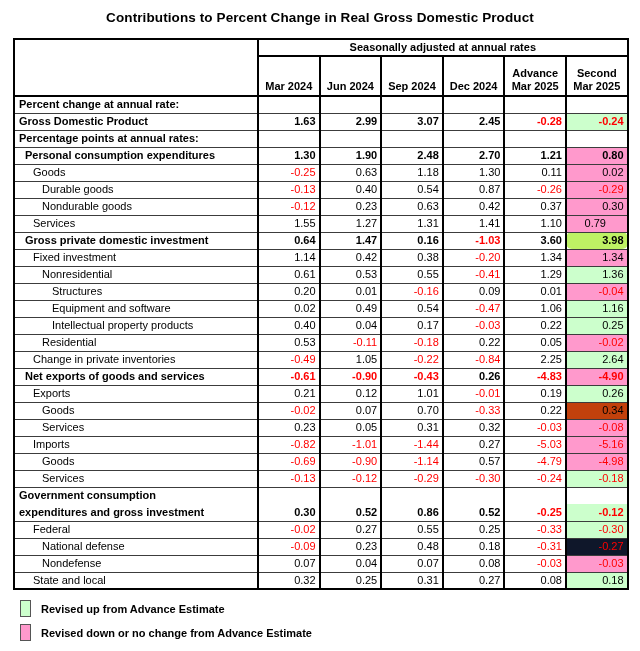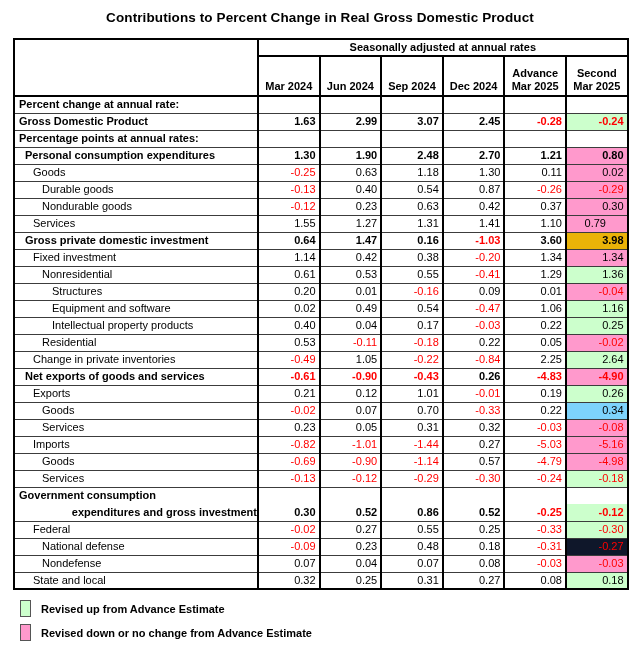--- a/index.html
+++ b/index.html
@@ -58,21 +58,21 @@
   }
   thead .corner { border-left: none; border-bottom: 2px solid #000; }
   td.lbl { text-align: left; }
   td.val { text-align: right; padding-right: 3px; }
   tr.bold td { font-weight: bold; }
   .ind0 { padding-left: 4px; }
   .ind1 { padding-left: 10px; margin-left: 24px; }
   .ind2 { padding-left: 18px; }
   .ind3 { padding-left: 27px; }
   .ind4 { padding-left: 37px; }
-  tr.merge-bottom td { border-top: hidden; text-align: right; }
+  tr.merge-bottom td { border-top: hidden; }
   .legend { margin: 10px 0 0 20px; }
   .legend-item { display: flex; align-items: center; margin-bottom: 7px; }
   .swatch {
     width: 11px; height: 17px;
     border: 1px solid #555;
     margin-right: 10px;
     flex: 0 0 auto;
   }
   .legend-label { font-size: 11px; font-weight: bold; }
 </style>
@@ -182,21 +182,21 @@
           <td class="val">1.10</td>
           <td class="val" style="background-color: rgb(255, 153, 204); text-align: center;">0.79</td>
         </tr>
         <tr class="bold">
           <td class="lbl ind1">Gross private domestic investment</td>
           <td class="val">0.64</td>
           <td class="val">1.47</td>
           <td class="val">0.16</td>
           <td class="val" style="color: rgb(255, 0, 0);">-1.03</td>
           <td class="val">3.60</td>
-          <td class="val" style="background-color: #eab308;">3.98</td>
+          <td class="val" style="background-color: #bef264; border-radius: 6px;">3.98</td>
         </tr>
         <tr>
           <td class="lbl ind2">Fixed investment</td>
           <td class="val">1.14</td>
           <td class="val">0.42</td>
           <td class="val">0.38</td>
           <td class="val" style="color: rgb(255, 0, 0);">-0.20</td>
           <td class="val">1.34</td>
           <td class="val" style="background-color: rgb(255, 153, 204);">1.34</td>
         </tr>
@@ -272,21 +272,21 @@
           <td class="val">0.19</td>
           <td class="val" style="background-color: rgb(204, 255, 204);">0.26</td>
         </tr>
         <tr>
           <td class="lbl ind3">Goods</td>
           <td class="val" style="color: rgb(255, 0, 0);">-0.02</td>
           <td class="val">0.07</td>
           <td class="val">0.70</td>
           <td class="val" style="color: rgb(255, 0, 0);">-0.33</td>
           <td class="val">0.22</td>
-          <td class="val" style="background-color: #7dd3fc;">0.34</td>
+          <td class="val" style="background-color: #c2410c;">0.34</td>
         </tr>
         <tr>
           <td class="lbl ind3">Services</td>
           <td class="val">0.23</td>
           <td class="val">0.05</td>
           <td class="val">0.31</td>
           <td class="val">0.32</td>
           <td class="val" style="color: rgb(255, 0, 0);">-0.03</td>
           <td class="val" style="color: rgb(255, 0, 0); background-color: rgb(255, 153, 204);">-0.08</td>
         </tr>

